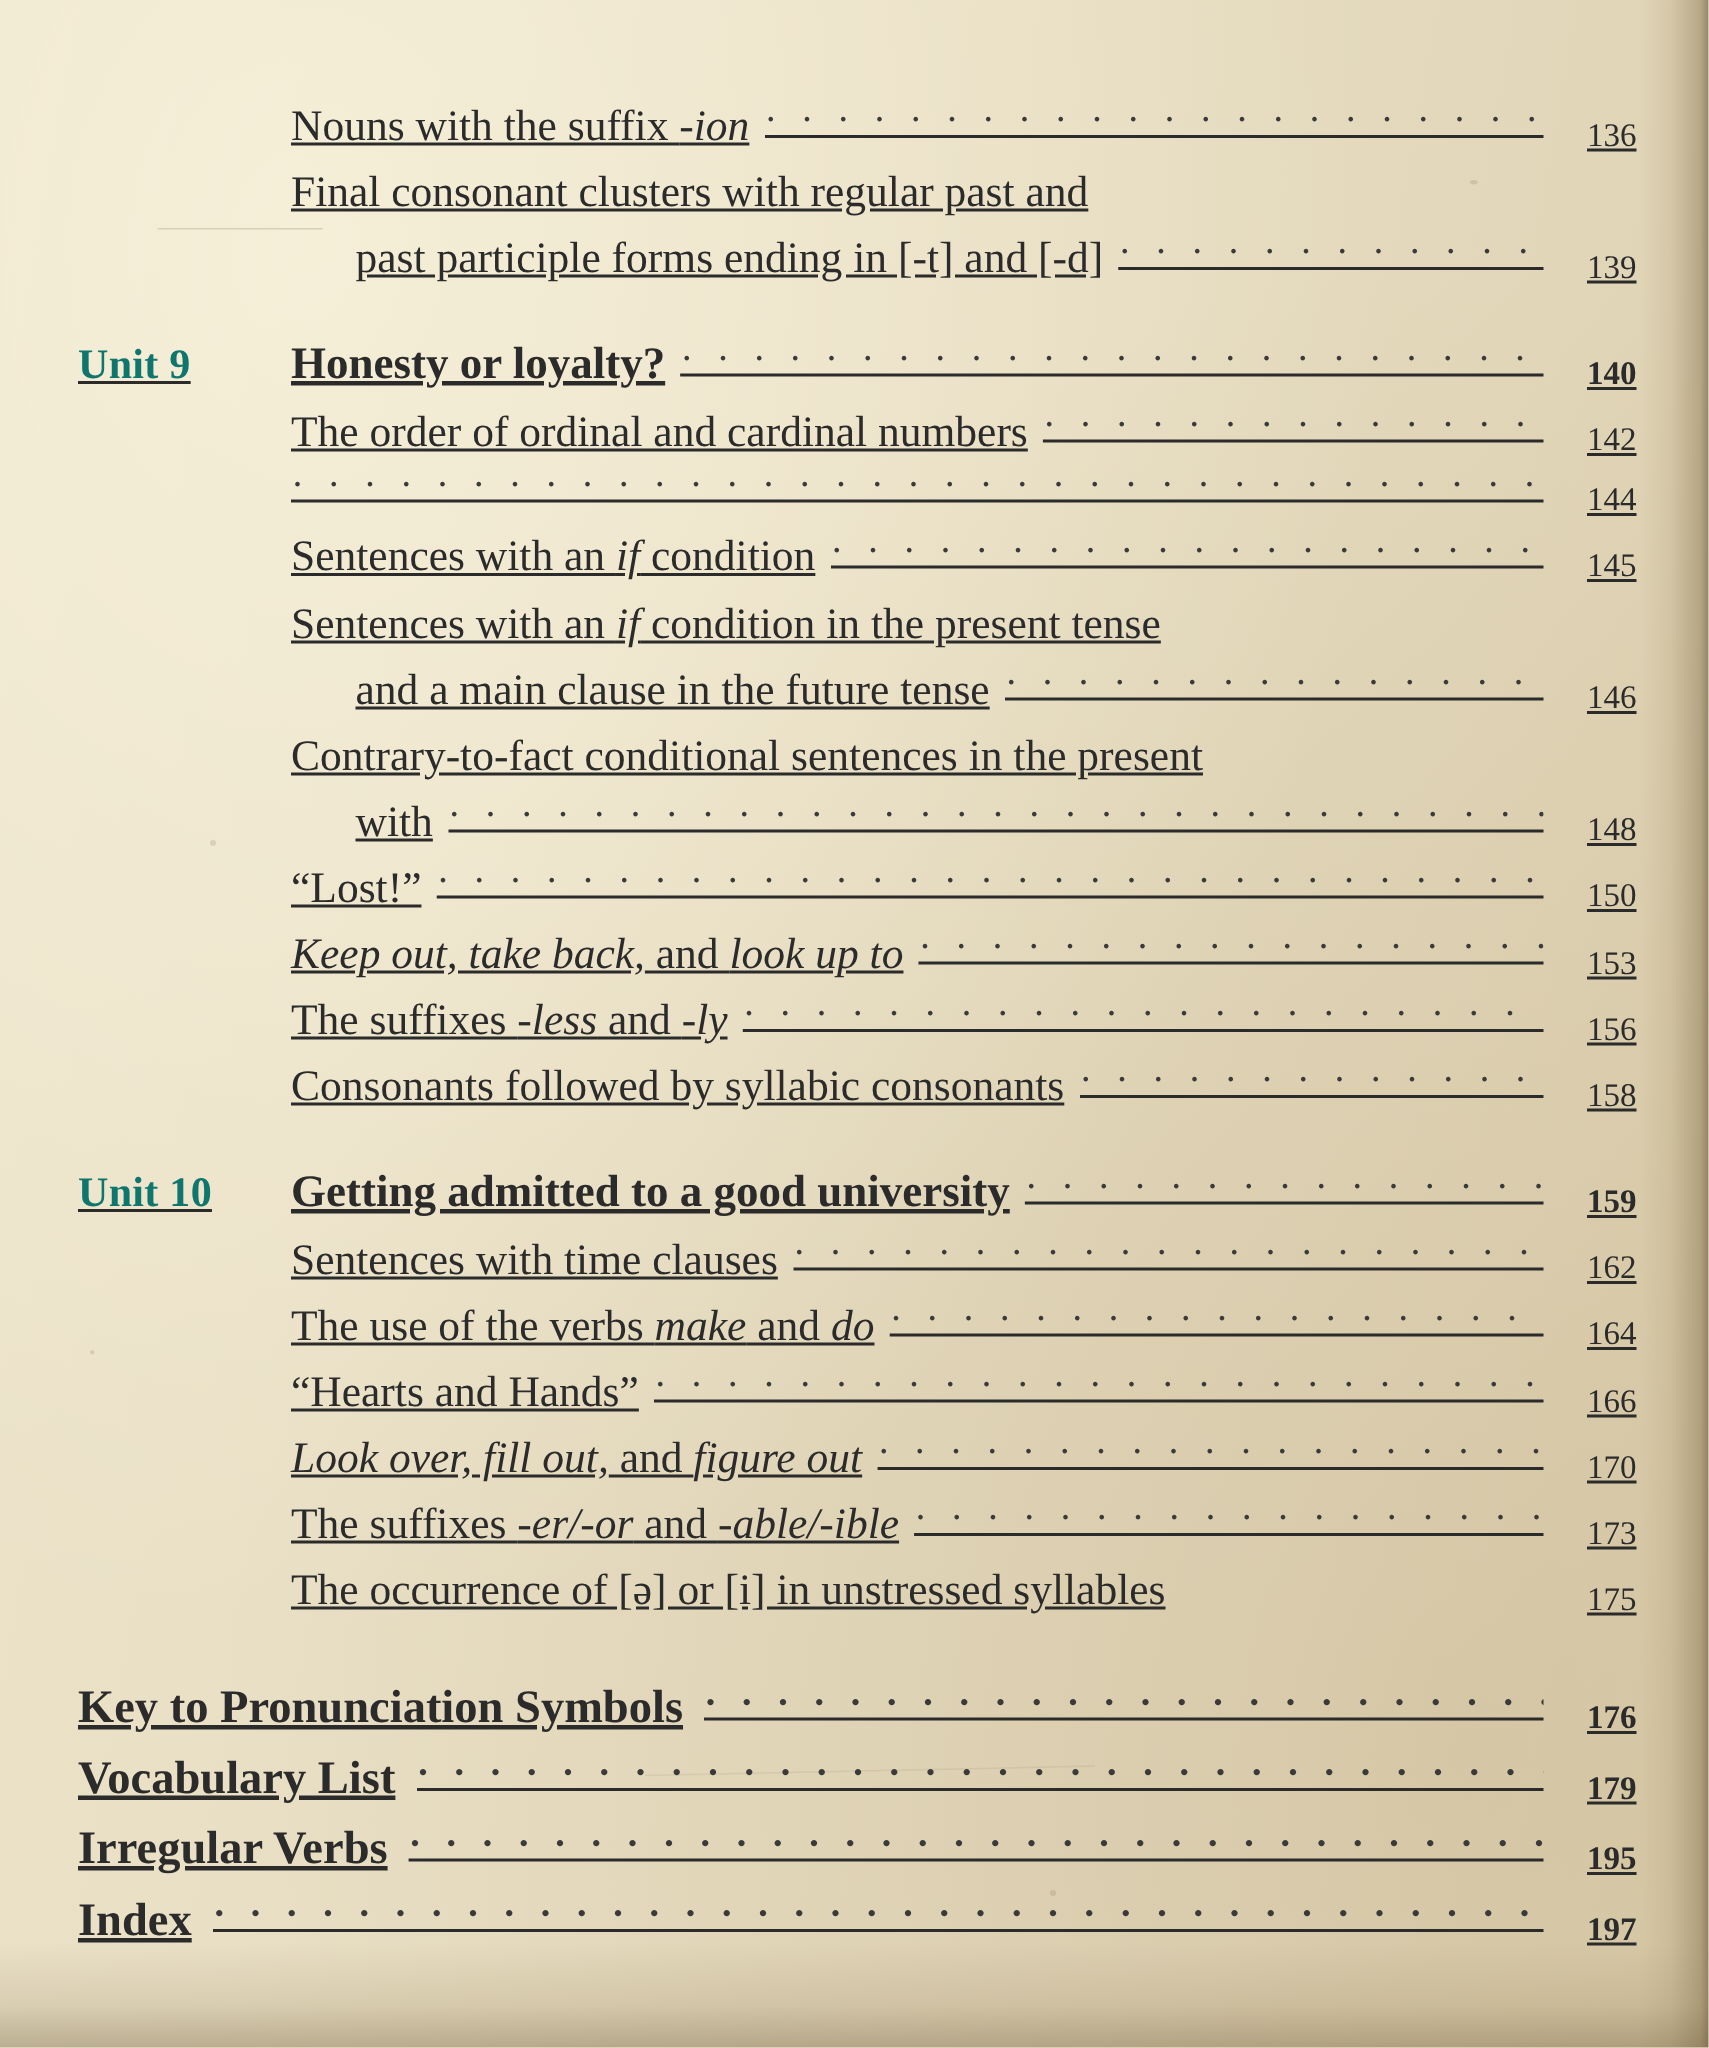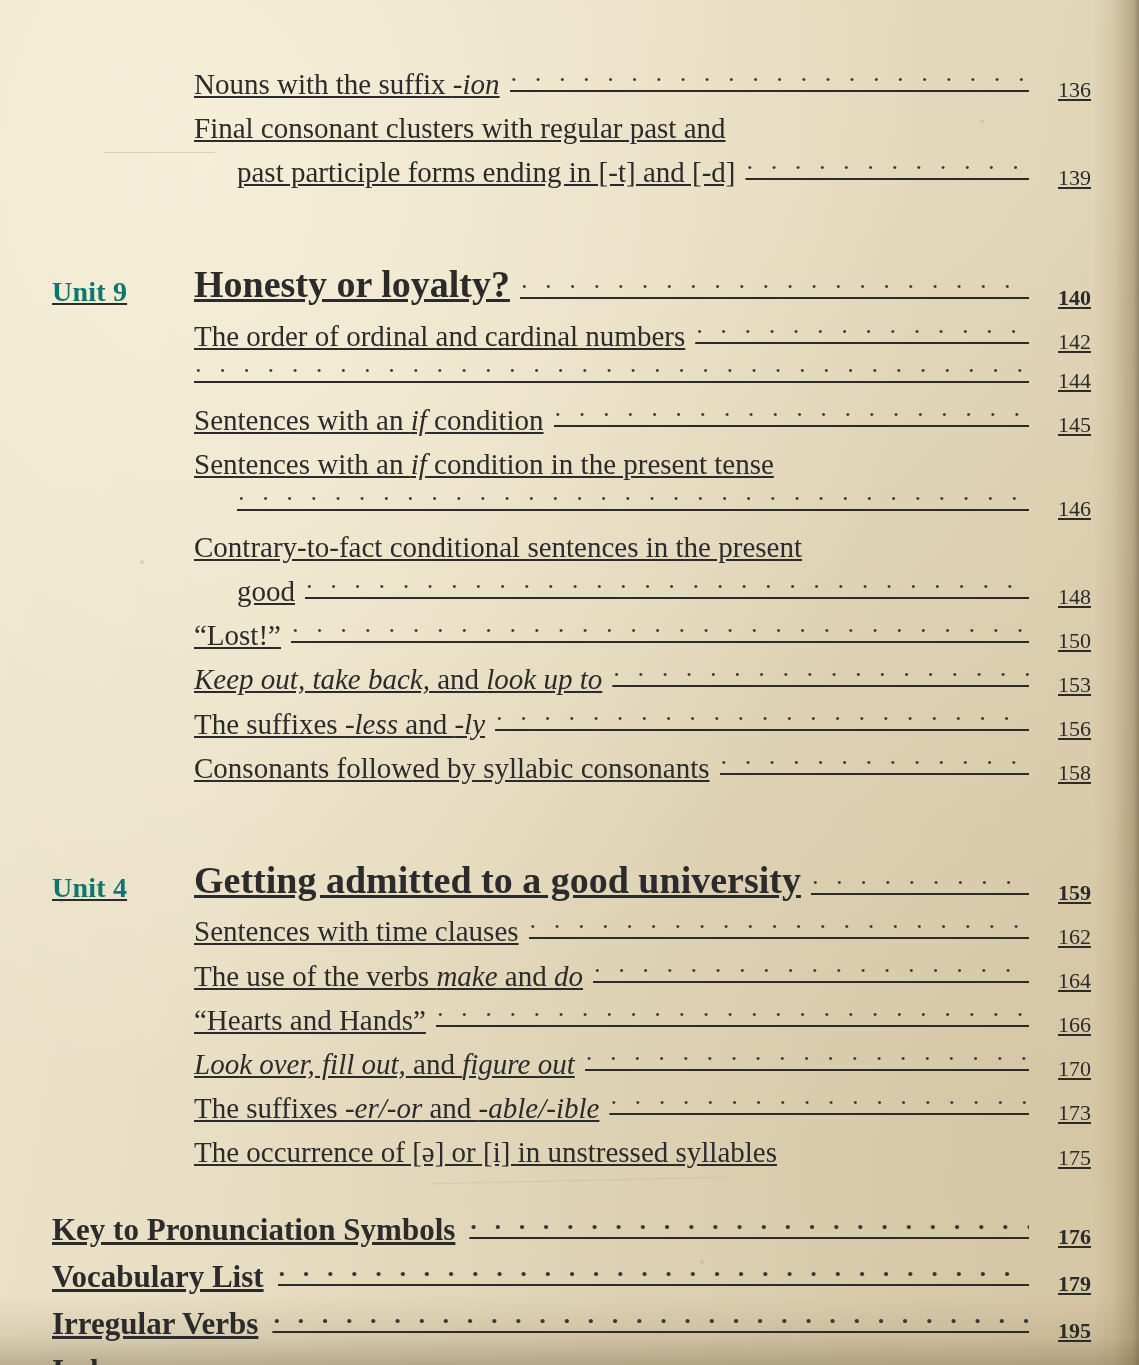--- a/index.html
+++ b/index.html
@@ -78,22 +78,21 @@
   .indent.deep {
     width: 185px;
     flex: 0 0 185px;
   }
   .title {
     flex: 0 0 auto;
     padding-right: 10px;
   }
   .title.bold {
     font-weight: bold;
-    font-size: 38px;
-    margin-top: 36px;
+    font-size: 30px;
   }
   .leader {
     flex: 1 1 auto;
     position: relative;
     bottom: 7px;
     overflow: hidden;
     letter-spacing: 4.5px;
     font-size: 26px;
     color: #3a3a3a;
     white-space: nowrap;
@@ -180,32 +179,33 @@
         <div class="page">145</div>
       </div>
       <div class="row">
         <div class="indent"></div>
         <div class="title">Sentences with an <span class="it">if</span> condition in the present tense</div>
         <div class="leader none"></div>
         <div class="page"></div>
       </div>
       <div class="row">
         <div class="indent deep"></div>
+        <div class="title">and a main clause in the future tense</div>
         <div class="leader">· · · · · · · · · · · · · · · · · · · · · · · · · · · · · · · · · · · · · · · · · · · · · · · · · · · · · · · · · · · · · · · · · · · · · · · · · · · · · · · · · · · · · · · · · · · · · · · · · · · · · · · · · · · · · · · · · · · · · · · · </div>
         <div class="page">146</div>
       </div>
       <div class="row">
         <div class="indent"></div>
         <div class="title">Contrary-to-fact conditional sentences in the present</div>
         <div class="leader none"></div>
         <div class="page"></div>
       </div>
       <div class="row">
         <div class="indent deep"></div>
-        <div class="title">good</div>
+        <div class="title">with</div>
         <div class="leader">· · · · · · · · · · · · · · · · · · · · · · · · · · · · · · · · · · · · · · · · · · · · · · · · · · · · · · · · · · · · · · · · · · · · · · · · · · · · · · · · · · · · · · · · · · · · · · · · · · · · · · · · · · · · · · · · · · · · · · · · </div>
         <div class="page">148</div>
       </div>
       <div class="row">
         <div class="indent"></div>
         <div class="title">“Lost!”</div>
         <div class="leader">· · · · · · · · · · · · · · · · · · · · · · · · · · · · · · · · · · · · · · · · · · · · · · · · · · · · · · · · · · · · · · · · · · · · · · · · · · · · · · · · · · · · · · · · · · · · · · · · · · · · · · · · · · · · · · · · · · · · · · · · </div>
         <div class="page">150</div>
       </div>
       <div class="row">
@@ -221,21 +221,21 @@
         <div class="page">156</div>
       </div>
       <div class="row">
         <div class="indent"></div>
         <div class="title">Consonants followed by syllabic consonants</div>
         <div class="leader">· · · · · · · · · · · · · · · · · · · · · · · · · · · · · · · · · · · · · · · · · · · · · · · · · · · · · · · · · · · · · · · · · · · · · · · · · · · · · · · · · · · · · · · · · · · · · · · · · · · · · · · · · · · · · · · · · · · · · · · · </div>
         <div class="page">158</div>
       </div>
       <div class="gap-unit"></div>
       <div class="row unit-row">
-        <div class="unit-label">Unit 4</div>
+        <div class="unit-label">Unit 10</div>
         <div class="title bold">Getting admitted to a good university</div>
         <div class="leader">· · · · · · · · · · · · · · · · · · · · · · · · · · · · · · · · · · · · · · · · · · · · · · · · · · · · · · · · · · · · · · · · · · · · · · · · · · · · · · · · · · · · · · · · · · · · · · · · · · · · · · · · · · · · · · · · · · · · · · · · </div>
         <div class="page bold">159</div>
       </div>
       <div class="row">
         <div class="indent"></div>
         <div class="title">Sentences with time clauses</div>
         <div class="leader">· · · · · · · · · · · · · · · · · · · · · · · · · · · · · · · · · · · · · · · · · · · · · · · · · · · · · · · · · · · · · · · · · · · · · · · · · · · · · · · · · · · · · · · · · · · · · · · · · · · · · · · · · · · · · · · · · · · · · · · · </div>
         <div class="page">162</div>
       </div>

